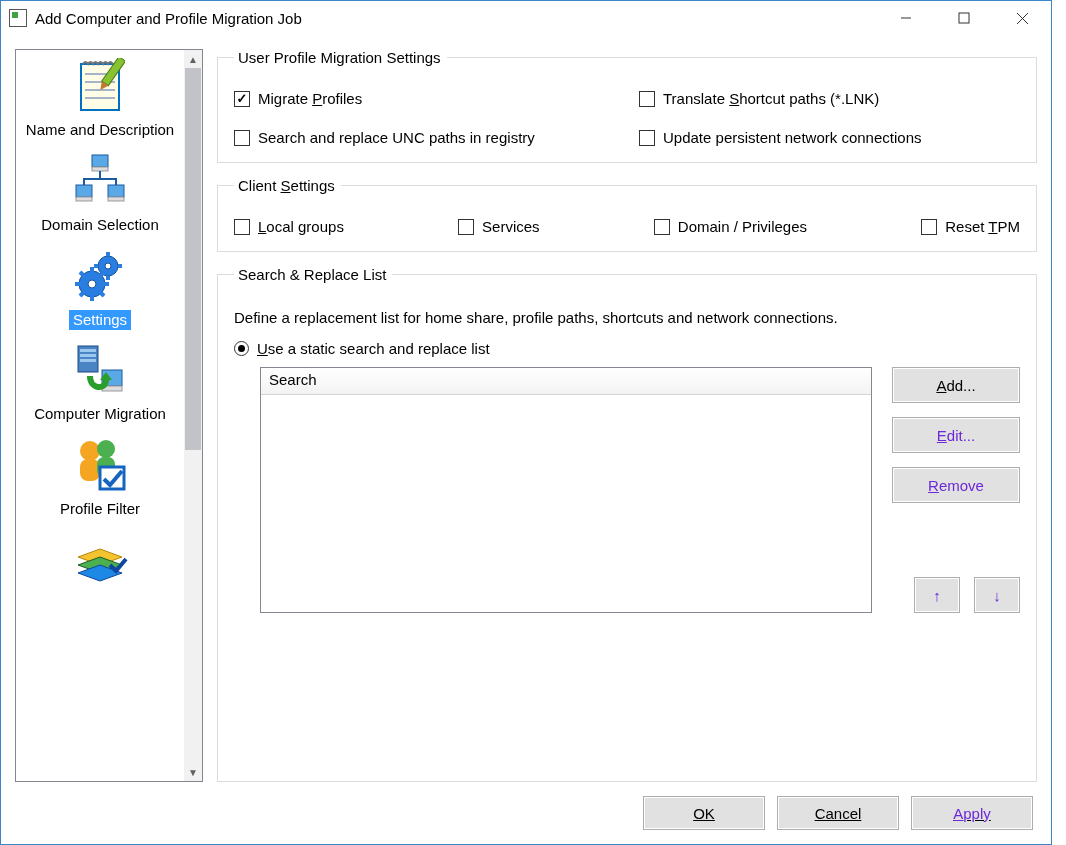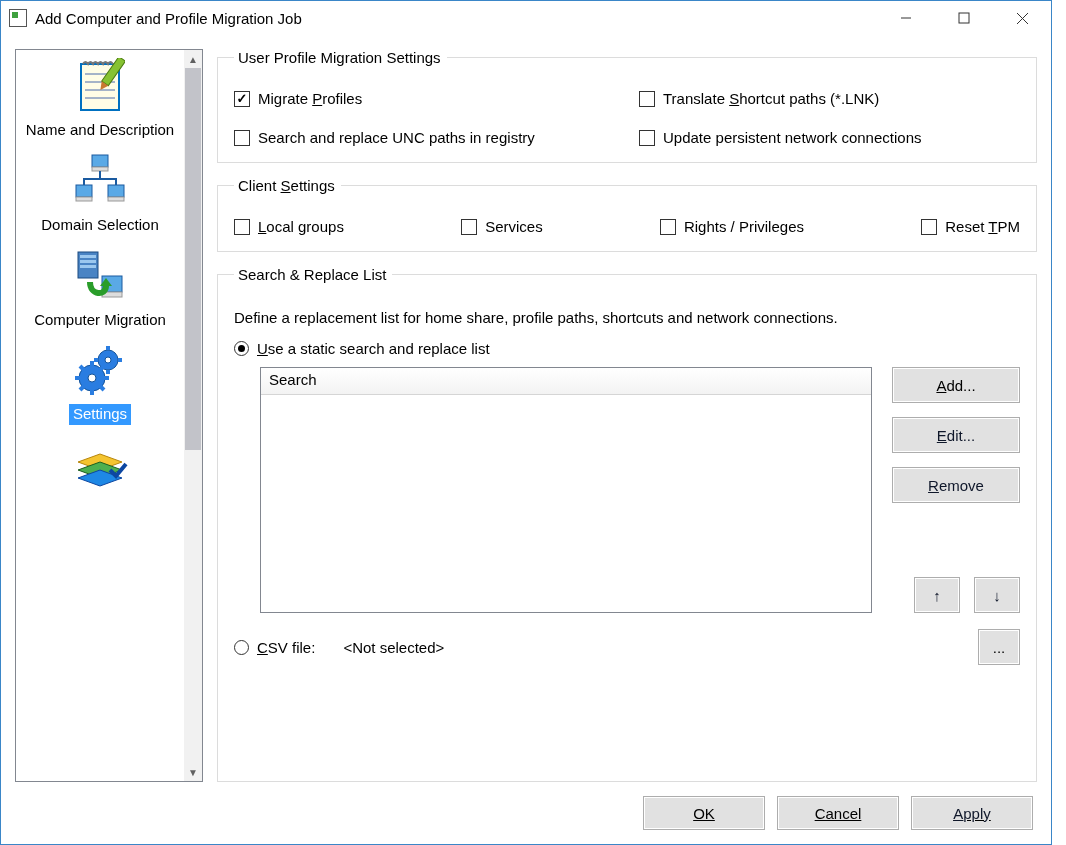--- a/index.html
+++ b/index.html
@@ -265,21 +265,21 @@
     border: 1px solid #adadad;
     background: #e1e1e1;
     font-size: 15px;
     display: flex;
     align-items: center;
     justify-content: center;
     color: #000;
     box-shadow: 0 0 0 1px #fff inset;
   }
   .btn.disabled, .btn[disabled] {
-    color: #0f172a;
+    color: #6d28d9;
   }
   .updown-row {
     margin-top: auto;
     display: flex;
     gap: 14px;
     justify-content: flex-end;
     padding-top: 50px;
   }
   .btn.small {
     width: 44px;
@@ -383,36 +383,20 @@
                 <rect x="20" y="2" width="16" height="12" fill="#5aa9e6" stroke="#1a5aa0"></rect>
                 <rect x="20" y="14" width="16" height="4" fill="#ddd" stroke="#999"></rect>
                 <rect x="4" y="32" width="16" height="12" fill="#5aa9e6" stroke="#1a5aa0"></rect>
                 <rect x="4" y="44" width="16" height="4" fill="#ddd" stroke="#999"></rect>
                 <rect x="36" y="32" width="16" height="12" fill="#5aa9e6" stroke="#1a5aa0"></rect>
                 <rect x="36" y="44" width="16" height="4" fill="#ddd" stroke="#999"></rect>
                 <path d="M28 18 L28 26 M12 32 L12 26 L44 26 L44 32" fill="none" stroke="#1a5aa0" stroke-width="2"></path>
               </svg>
             </div>
             <span class="label">Domain Selection</span>
-          </div>
-
-          <div class="side-item">
-            <div class="icon-box">
-              <svg class="icon-srvmig" viewBox="0 0 56 56">
-                <rect x="6" y="4" width="20" height="26" fill="#4a84c4" stroke="#1a4a80"></rect>
-                <rect x="8" y="7" width="16" height="3" fill="#9cc8ef"></rect>
-                <rect x="8" y="12" width="16" height="3" fill="#9cc8ef"></rect>
-                <rect x="8" y="17" width="16" height="3" fill="#9cc8ef"></rect>
-                <rect x="30" y="28" width="20" height="16" fill="#5aa9e6" stroke="#1a5aa0"></rect>
-                <rect x="30" y="44" width="20" height="5" fill="#ddd" stroke="#999"></rect>
-                <path d="M18 34 C 18 48, 34 48, 34 38" fill="none" stroke="#2a9d2a" stroke-width="6"></path>
-                <polygon points="28,38 40,38 34,30" fill="#2a9d2a"></polygon>
-              </svg>
-            </div>
-            <span class="label">Computer Migration</span>
           </div>
 
           <div class="side-item selected">
             <div class="icon-box">
               <svg class="icon-gears" viewBox="0 0 56 56">
                 <g fill="#2a7de1" stroke="#14539a" stroke-width="1">
                   <circle cx="36" cy="18" r="10"></circle>
                   <circle cx="36" cy="18" r="3" fill="#fff"></circle>
                   <circle cx="20" cy="36" r="13"></circle>
                   <circle cx="20" cy="36" r="4" fill="#fff"></circle>
@@ -429,20 +413,49 @@
                   <line x1="8" y1="24" x2="12" y2="28"></line>
                     <line x1="28" y1="44" x2="32" y2="48"></line>
                   <line x1="8" y1="48" x2="12" y2="44"></line>
                     <line x1="28" y1="28" x2="32" y2="24"></line>
                 </g>
               </svg>
             </div>
             <span class="label">Settings</span>
           </div>
 
+          <div class="side-item">
+            <div class="icon-box">
+              <svg class="icon-srvmig" viewBox="0 0 56 56">
+                <rect x="6" y="4" width="20" height="26" fill="#4a84c4" stroke="#1a4a80"></rect>
+                <rect x="8" y="7" width="16" height="3" fill="#9cc8ef"></rect>
+                <rect x="8" y="12" width="16" height="3" fill="#9cc8ef"></rect>
+                <rect x="8" y="17" width="16" height="3" fill="#9cc8ef"></rect>
+                <rect x="30" y="28" width="20" height="16" fill="#5aa9e6" stroke="#1a5aa0"></rect>
+                <rect x="30" y="44" width="20" height="5" fill="#ddd" stroke="#999"></rect>
+                <path d="M18 34 C 18 48, 34 48, 34 38" fill="none" stroke="#2a9d2a" stroke-width="6"></path>
+                <polygon points="28,38 40,38 34,30" fill="#2a9d2a"></polygon>
+              </svg>
+            </div>
+            <span class="label">Computer Migration</span>
+          </div>
+
+          <div class="side-item">
+            <div class="icon-box">
+              <svg class="icon-profiles" viewBox="0 0 56 56">
+                <circle cx="18" cy="14" r="10" fill="#f4a522"></circle>
+                <rect x="8" y="22" width="20" height="22" rx="8" fill="#f4a522"></rect>
+                <circle cx="34" cy="12" r="9" fill="#4caf50"></circle>
+                <rect x="25" y="20" width="18" height="20" rx="7" fill="#4caf50"></rect>
+                <rect x="28" y="30" width="24" height="22" fill="#fff" stroke="#1565c0" stroke-width="3"></rect>
+                <polyline points="32,42 38,48 50,34" fill="none" stroke="#1565c0" stroke-width="4"></polyline>
+              </svg>
+            </div>
+            <span class="label">Profile Filter</span>
+          </div>
 
           <div class="side-item" style="margin-bottom:0;">
             <div class="icon-box" style="height:50px;">
               <svg class="icon-layers" viewBox="0 0 56 56">
                 <path d="M6 30 L28 22 L50 30 L28 38 Z" fill="#f4c430" stroke="#b8860b"></path>
                 <path d="M6 38 L28 30 L50 38 L28 46 Z" fill="#4caf50" stroke="#1b5e20"></path>
                 <path d="M6 46 L28 38 L50 46 L28 54 Z" fill="#1e88e5" stroke="#0d47a1"></path>
                 <polyline points="38,38 44,44 54,32" fill="none" stroke="#0d47a1" stroke-width="4"></polyline>
               </svg>
             </div>
@@ -487,21 +500,21 @@
             <label class="checkbox">
               <span class="check-box-visual"></span>
               <span><span class="mnemonic">L</span><span>ocal groups</span></span>
             </label>
             <label class="checkbox">
               <span class="check-box-visual"></span>
               <span>Services</span>
             </label>
             <label class="checkbox">
               <span class="check-box-visual"></span>
-              <span>Rights / Privileges</span>
+              <span>Domain / Privileges</span>
             </label>
             <label class="checkbox">
               <span class="check-box-visual"></span>
               <span><span>Reset </span><span class="mnemonic">T</span><span>PM</span></span>
             </label>
           </div>
         </fieldset>
 
         <fieldset style="flex:1 1 auto; display:flex; flex-direction:column;">
           <legend>Search &amp; Replace List</legend>
@@ -535,31 +548,20 @@
                 <div class="btn small disabled">
                     <span>↑</span>
                   </div>
                 <div class="btn small disabled">
                     <span>↓</span>
                   </div>
               </div>
             </div>
           </div>
 
-          <div class="csv-row">
-            <label class="radio">
-              <span class="radio-dot"></span>
-              <span><span class="mnemonic">C</span><span>SV file:</span></span>
-            </label>
-            <span class="csv-path">&lt;Not selected&gt;</span>
-            <span class="spacer"></span>
-            <div class="btn browse">
-                <span>...</span>
-              </div>
-          </div>
         </fieldset>
 
       </div>
     </div>
 
     <div class="footer">
       <div class="btn">
           <span>OK</span>
         </div>
       <div class="btn">

